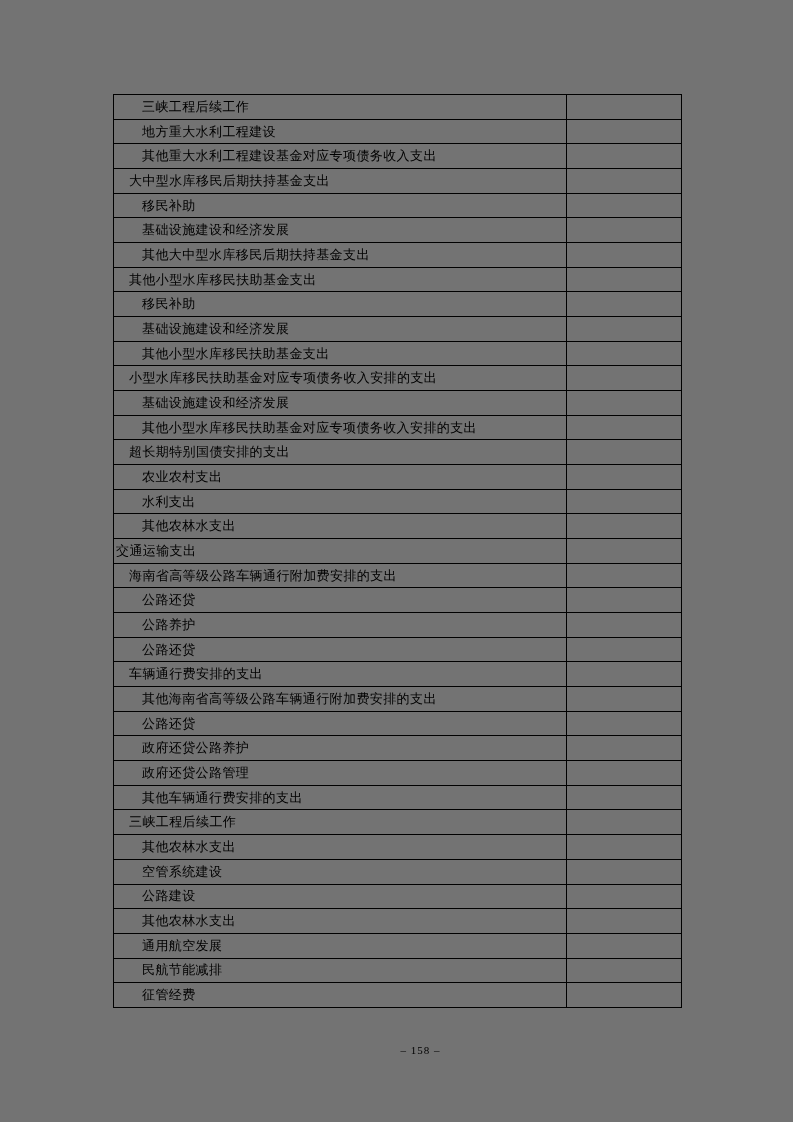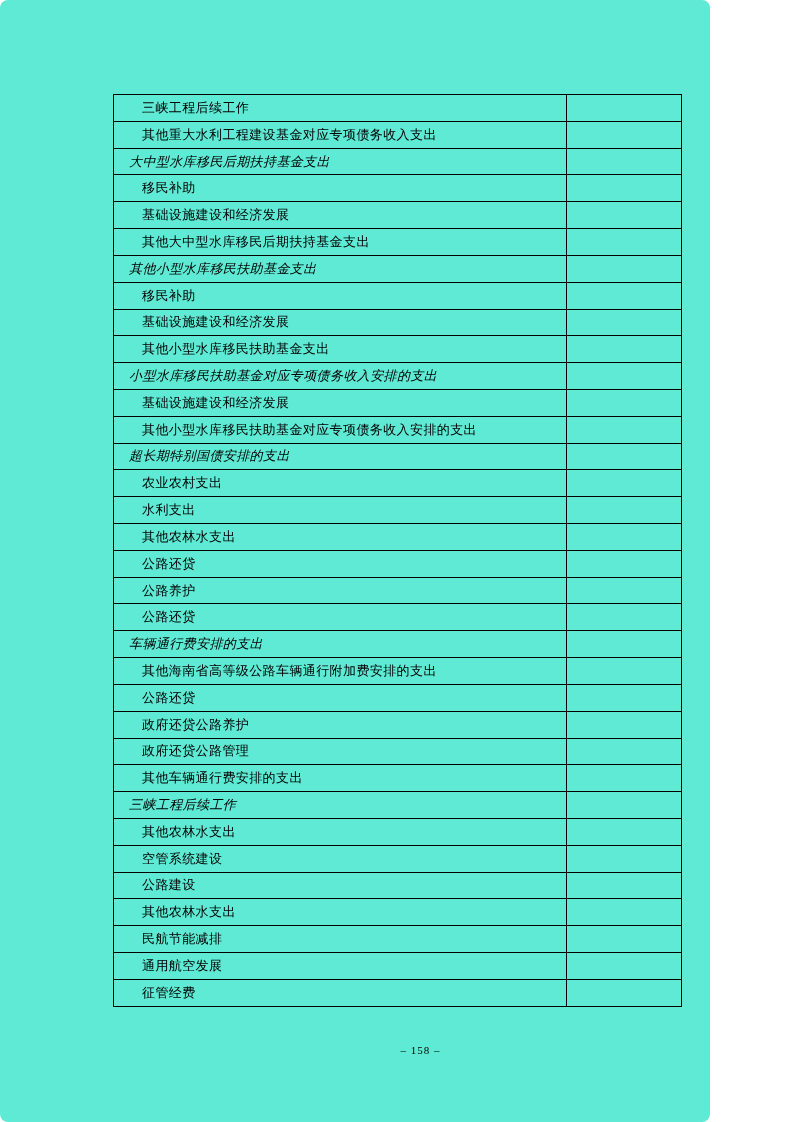--- a/index.html
+++ b/index.html
@@ -2,27 +2,26 @@
 <html><head>
 <meta charset="utf-8">
 <style>
   html, body {
     margin: 0;
     padding: 0;
     background: #ffffff;
   }
   .page {
     position: relative;
-    width: 710px;
+    width: 793px;
     height: 1122px;
-    background: #5eead4;
+    background: #737373;
     font-family: "Liberation Serif", "DejaVu Serif", serif;
     color: #000000;
     overflow: hidden;
-    border-radius: 8px;
   }
   table.budget-table {
     position: absolute;
     left: 113px;
     top: 94px;
     width: 568px;
     height: 913px;
     border-collapse: collapse;
     table-layout: fixed;
     border: 1.5px solid #000000;
@@ -33,21 +32,21 @@
   table.budget-table td {
     border: 1px solid #000000;
     padding: 0;
     font-size: 13px;
     letter-spacing: 0.4px;
     vertical-align: middle;
     white-space: nowrap;
     overflow: hidden;
   }
   td.label-cell.indent-0 { padding-left: 2px; }
-  td.label-cell.indent-1 { padding-left: 15px; font-style: italic; }
+  td.label-cell.indent-1 { padding-left: 15px; }
   td.label-cell.indent-2 { padding-left: 28px; }
   .page-number {
     position: absolute;
     left: 0;
     top: 1044px;
     width: 793px;
     text-align: center;
     font-size: 11px;
     letter-spacing: 1px;
     color: #000000;
@@ -63,20 +62,24 @@
     <colgroup>
       <col class="label-col">
       <col class="value-col">
     </colgroup>
     <tbody>
         <tr>
           <td class="label-cell indent-2">三峡工程后续工作</td>
           <td class="value-cell"></td>
         </tr>
         <tr>
+          <td class="label-cell indent-2">地方重大水利工程建设</td>
+          <td class="value-cell"></td>
+        </tr>
+        <tr>
           <td class="label-cell indent-2">其他重大水利工程建设基金对应专项债务收入支出</td>
           <td class="value-cell"></td>
         </tr>
         <tr>
           <td class="label-cell indent-1">大中型水库移民后期扶持基金支出</td>
           <td class="value-cell"></td>
         </tr>
         <tr>
           <td class="label-cell indent-2">移民补助</td>
           <td class="value-cell"></td>
@@ -127,20 +130,28 @@
         </tr>
         <tr>
           <td class="label-cell indent-2">水利支出</td>
           <td class="value-cell"></td>
         </tr>
         <tr>
           <td class="label-cell indent-2">其他农林水支出</td>
           <td class="value-cell"></td>
         </tr>
         <tr>
+          <td class="label-cell indent-0">交通运输支出</td>
+          <td class="value-cell"></td>
+        </tr>
+        <tr>
+          <td class="label-cell indent-1">海南省高等级公路车辆通行附加费安排的支出</td>
+          <td class="value-cell"></td>
+        </tr>
+        <tr>
           <td class="label-cell indent-2">公路还贷</td>
           <td class="value-cell"></td>
         </tr>
         <tr>
           <td class="label-cell indent-2">公路养护</td>
           <td class="value-cell"></td>
         </tr>
         <tr>
           <td class="label-cell indent-2">公路还贷</td>
           <td class="value-cell"></td>
@@ -183,25 +194,25 @@
         </tr>
         <tr>
           <td class="label-cell indent-2">公路建设</td>
           <td class="value-cell"></td>
         </tr>
         <tr>
           <td class="label-cell indent-2">其他农林水支出</td>
           <td class="value-cell"></td>
         </tr>
         <tr>
+          <td class="label-cell indent-2">通用航空发展</td>
+          <td class="value-cell"></td>
+        </tr>
+        <tr>
           <td class="label-cell indent-2">民航节能减排</td>
-          <td class="value-cell"></td>
-        </tr>
-        <tr>
-          <td class="label-cell indent-2">通用航空发展</td>
           <td class="value-cell"></td>
         </tr>
         <tr>
           <td class="label-cell indent-2">征管经费</td>
           <td class="value-cell"></td>
         </tr>
       </tbody>
   </table>
 
   <div class="page-number">– 158 –</div>

